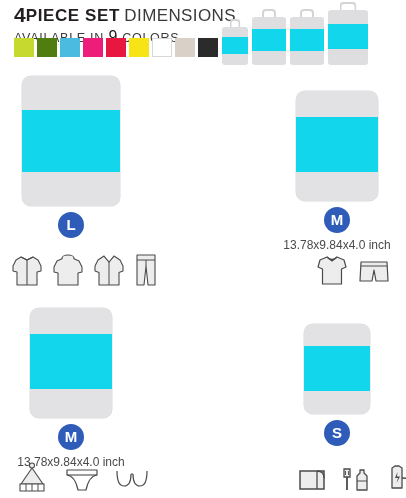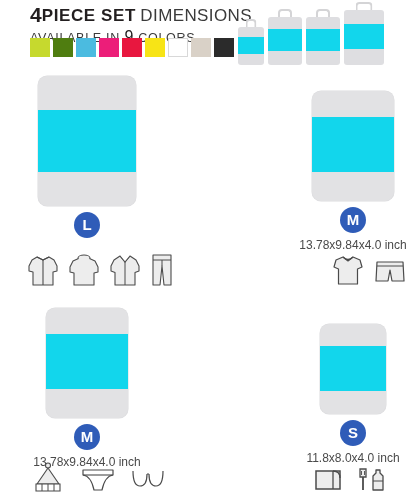--- a/index.html
+++ b/index.html
@@ -2,21 +2,21 @@
 <html><head>
 <meta charset="utf-8">
 <style>
   * { box-sizing: border-box; margin: 0; padding: 0; }
   html, body {
     width: 406px; height: 498px;
     background: #ffffff;
     font-family: "Liberation Sans", sans-serif;
     overflow: hidden;
   }
-  .page { position: relative; width: 374px; height: 498px; background:#fff;margin-left:16px; }
+  .page { position: relative; width: 374px; height: 498px; background:#fff; }
 
   
   .header { position:absolute; left:14px; top:4px; width:220px; }
   .title-line1 { white-space:nowrap; line-height:1; }
   .title-line1 .big-num {
     font-size:21px; font-weight:bold; color:#231f20; letter-spacing:0px;
     vertical-align:-1px;
   }
   .title-line1 .bold-word {
     font-size:17px; font-weight:bold; color:#231f20; letter-spacing:0.6px;
@@ -171,21 +171,20 @@
   </div>
 
   <div class="bag-block" style="left:272px; top:314px; width:130px;">
     <div class="bag">
       <div class="bag-handle" style="width:26px; height:12px; top:0;"></div>
       <div class="bag-body" style="width:66px; height:90px; margin:10px auto 0;">
         <div class="bag-band" style="top:22px; height:45px;"></div>
       </div>
     </div>
     <div class="badge">S</div>
-    <div class="dims">11.8x8.0x4.0 inch</div>
   </div>
 
   <div class="icon-row" style="left:10px; top:252px; gap:7px;">
     <svg width="34" height="36" viewBox="0 0 34 36">
       <path d="M11 5 L6 8 L3 14 L3 19 L7 20 L7 33 L27 33 L27 20 L31 19 L31 14 L28 8 L23 5 L17 8 Z" fill="#ededed" stroke="#4b4b4b" stroke-width="1.1" stroke-linejoin="round"></path>
       <line x1="17" y1="8" x2="17" y2="33" stroke="#4b4b4b" stroke-width="1.1"></line>
       <path d="M11 5 L17 8 L23 5" fill="none" stroke="#4b4b4b" stroke-width="1.1"></path>
     </svg>
     <svg width="34" height="36" viewBox="0 0 34 36">
       <ellipse cx="17" cy="6" rx="6" ry="3" fill="#ededed" stroke="#4b4b4b" stroke-width="1.1"></ellipse>

